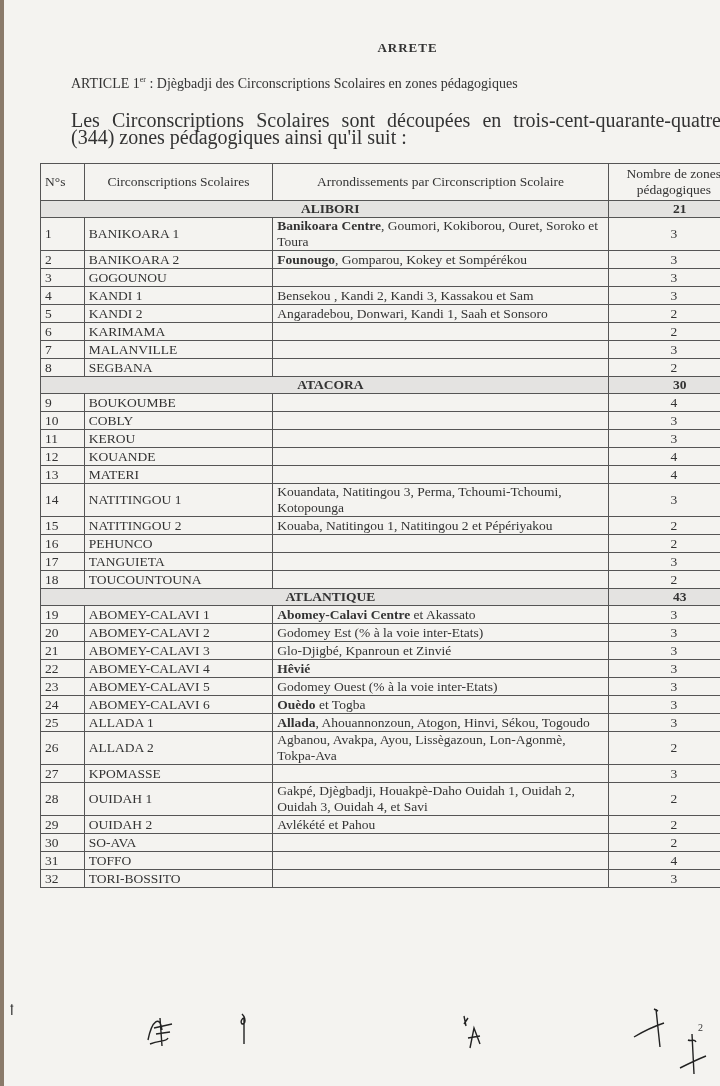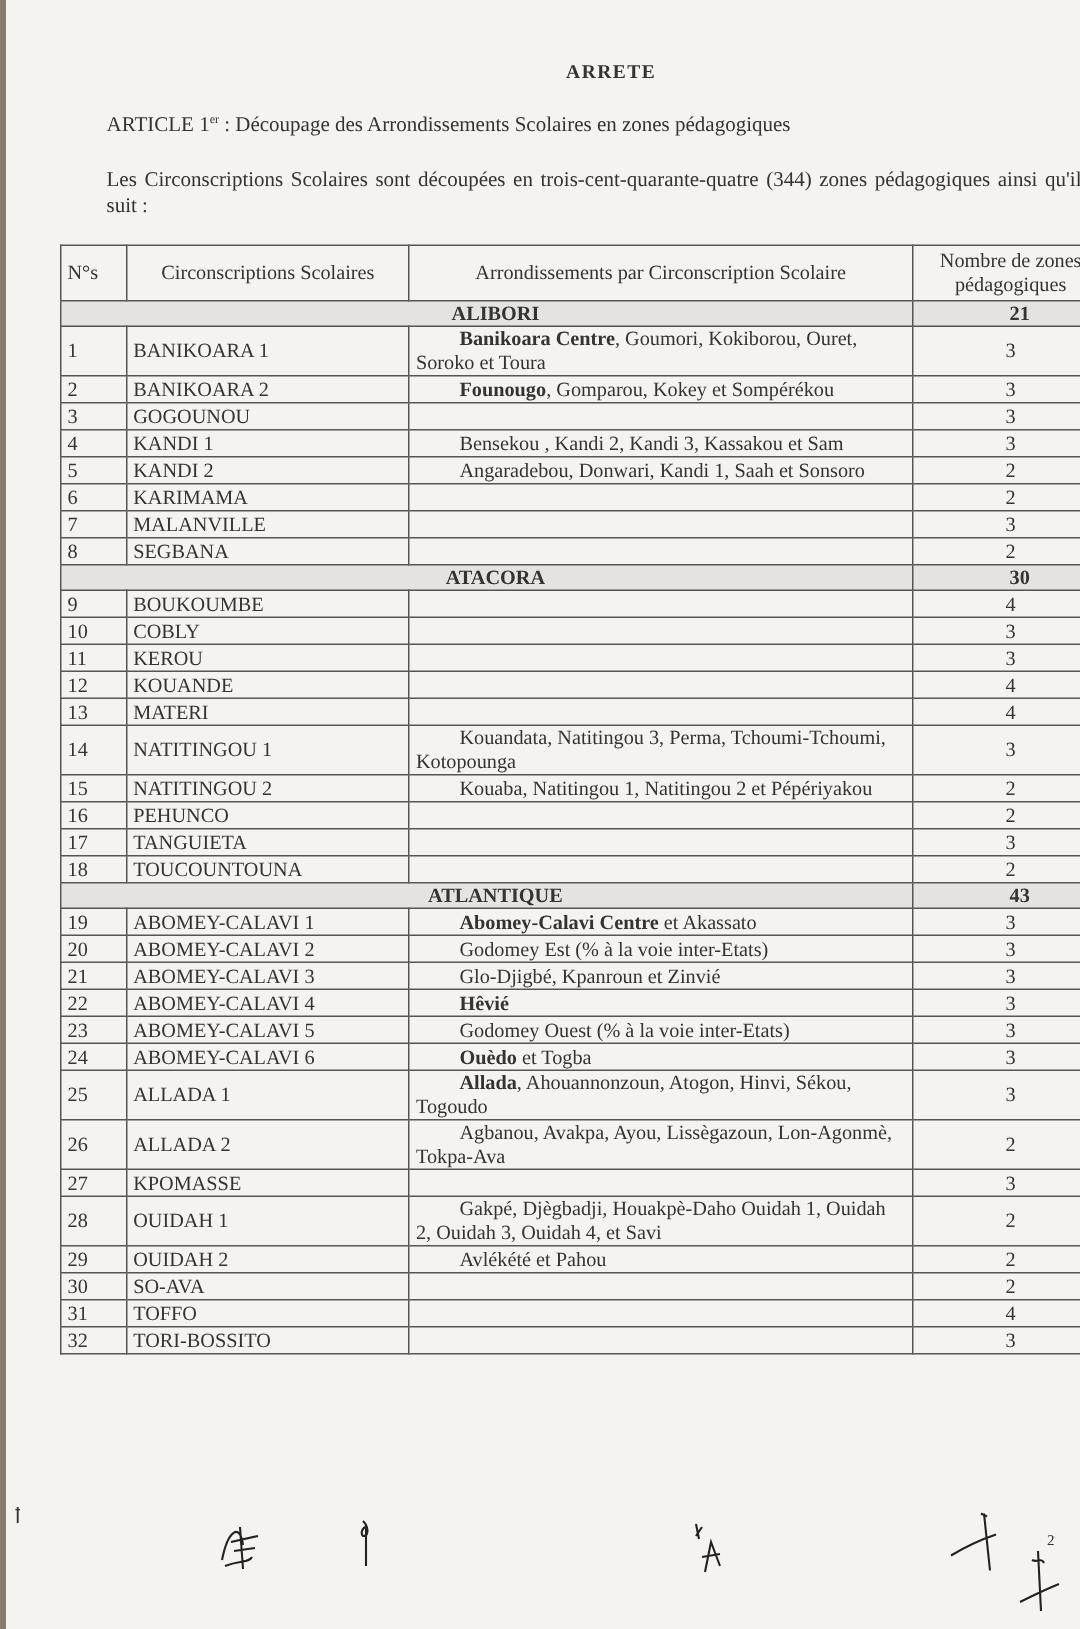--- a/index.html
+++ b/index.html
@@ -8,43 +8,43 @@
     background:#f4f3f0;
     font-family:"Liberation Serif","DejaVu Serif",serif;
     color:#2a2a2a;
     position:relative;
   }
   .page-edge { position:absolute; left:0; top:0; width:4px; height:1086px; background:#8a7a6a; }
   .title { position:absolute; top:40px; left:0; width:720px; text-align:center; padding-left:95px; box-sizing:border-box;
     font-weight:bold; font-size:13px; letter-spacing:1px; color:#333; }
   .article { position:absolute; top:75px; left:71px; font-size:14px; color:#333; }
   .article sup { font-size:8px; }
-  .intro { position:absolute; top:112px; left:71px; width:650px; font-size:14px; line-height:17px; color:#333; text-align:justify; }
+  .intro { position:absolute; top:112px; left:71px; width:650px; font-size:20px; line-height:17px; color:#333; text-align:justify; }
   table.main { position:absolute; top:163px; left:40px; width:700px; border-collapse:collapse; font-size:13.5px; color:#333; }
   table.main td, table.main th { border:1px solid #555; padding:0 4px; line-height:16px; height:17px; vertical-align:middle; }
   table.main th { font-weight:normal; height:36px; }
   .c1 { width:34px; text-align:left; }
   .c2 { width:176px; }
   .c3 { width:320px; }
   .c4 { width:120px; text-align:center; }
   tr.dept td { background:#e4e3e1; font-weight:bold; text-align:center; height:15px;padding-left:16px; }
   .two td { height:34px; }
-  b { font-weight:bold;margin-left:29px; }
+  b { font-weight:bold; }
   .sig { position:absolute; font-family:"DejaVu Sans",sans-serif; color:#222; }
   .pgnum { position:absolute; left:698px; top:1022px; font-size:10px; color:#333; }
   .mark { position:absolute; left:10px; top:1000px; font-size:14px; color:#333; }
 </style>
 </head>
 <body>
 
 <div class="page-edge"></div>
 
 <div class="title">ARRETE</div>
 <div class="article">
-  <span>ARTICLE 1</span><sup>er</sup><span> : Découpage des Arrondissements Scolaires en zones pédagogiques</span>
+  <span>ARTICLE 1</span><sup>er</sup><span> : Djègbadji des Circonscriptions Scolaires en zones pédagogiques</span>
 </div>
 <div class="intro">Les Circonscriptions Scolaires sont découpées en trois-cent-quarante-quatre (344) zones pédagogiques ainsi qu'il suit :</div>
 
 <table class="main">
   <thead>
     <tr>
       <th class="c1">N°s</th>
       <th class="c2">Circonscriptions Scolaires</th>
       <th class="c3">Arrondissements par Circonscription Scolaire</th>
       <th class="c4">Nombre de zones pédagogiques</th>

